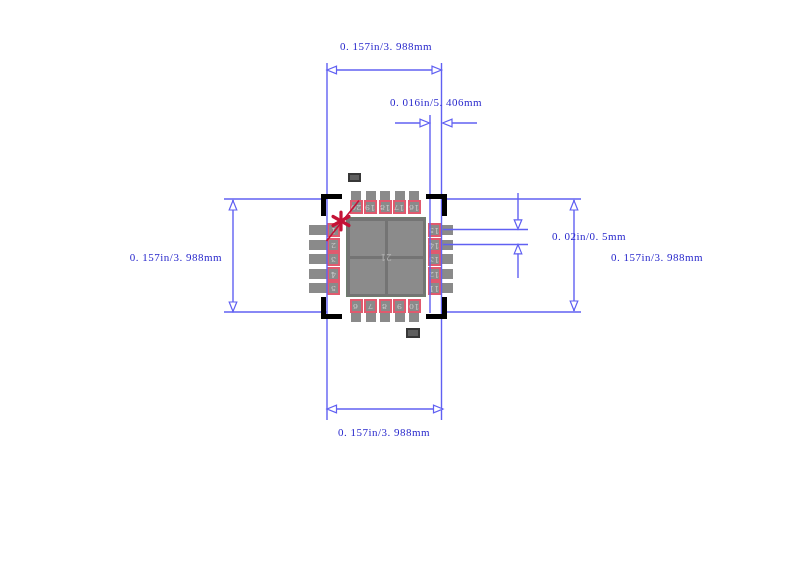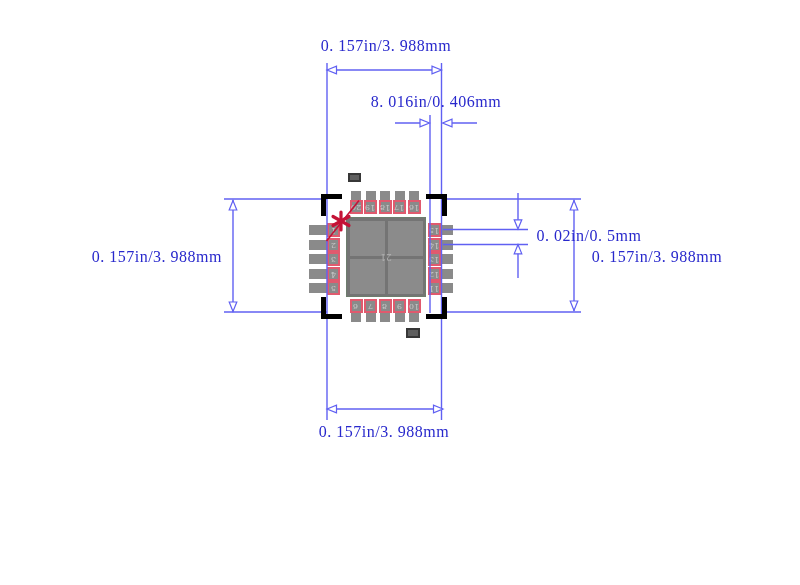--- a/index.html
+++ b/index.html
@@ -1,19 +1,19 @@
 <!DOCTYPE html>
 <html><head>
 <meta charset="utf-8">
 <style>
   html,body{margin:0;padding:0;background:#fff;}
   #stage{position:relative;width:800px;height:585px;background:#ffffff;overflow:hidden;
          font-family:"Liberation Serif", serif;}
   
-  .dimtext{position:absolute;color:#2828cc;font-size:16px;letter-spacing:.5px;
+  .dimtext{position:absolute;color:#2828cc;font-size:11px;letter-spacing:.5px;
            white-space:nowrap;line-height:16px;}
   .tc{text-align:center;} .tr{text-align:right;} .tl{text-align:center;}
   
   .cu{position:absolute;background:#8a8a8a;}
   
   .mask{position:absolute;width:13px;height:14px;box-sizing:border-box;
         border:2px solid #e05a6e;background:#8a8a8a;
         display:flex;align-items:center;justify-content:center;}
   .num{font-size:8px;color:#c9c9c9;transform:rotate(180deg);
        font-family:"DejaVu Serif", serif;line-height:8px;}
@@ -187,19 +187,19 @@
       <line x1="326.5" y1="241" x2="359" y2="200.5" stroke-width="1.6"></line>
       <g stroke-width="3.2" stroke-linecap="round">
         <line x1="341" y1="212" x2="341" y2="230"></line>
         <line x1="333" y1="216.5" x2="349" y2="225.5"></line>
         <line x1="333" y1="225.5" x2="349" y2="216.5"></line>
       </g>
     </g>
   </svg>
 
   <div class="dimtext tc" style="left:314px;top:38px;width:144px;">0. 157in/3. 988mm</div>
-  <div class="dimtext tc" style="left:369px;top:94px;width:134px;">8. 016in/0. 406mm</div>
+  <div class="dimtext tc" style="left:369px;top:94px;width:134px;">0. 016in/5. 406mm</div>
   <div class="dimtext tr" style="left:80px;top:249px;width:142px;">0. 157in/3. 988mm</div>
   <div class="dimtext tl" style="left:586px;top:249px;width:142px;">0. 157in/3. 988mm</div>
   <div class="dimtext tl" style="left:531px;top:228px;width:116px;">0. 02in/0. 5mm</div>
   <div class="dimtext tc" style="left:313px;top:424px;width:142px;">0. 157in/3. 988mm</div>
 
 </div>
 
 </body></html>

